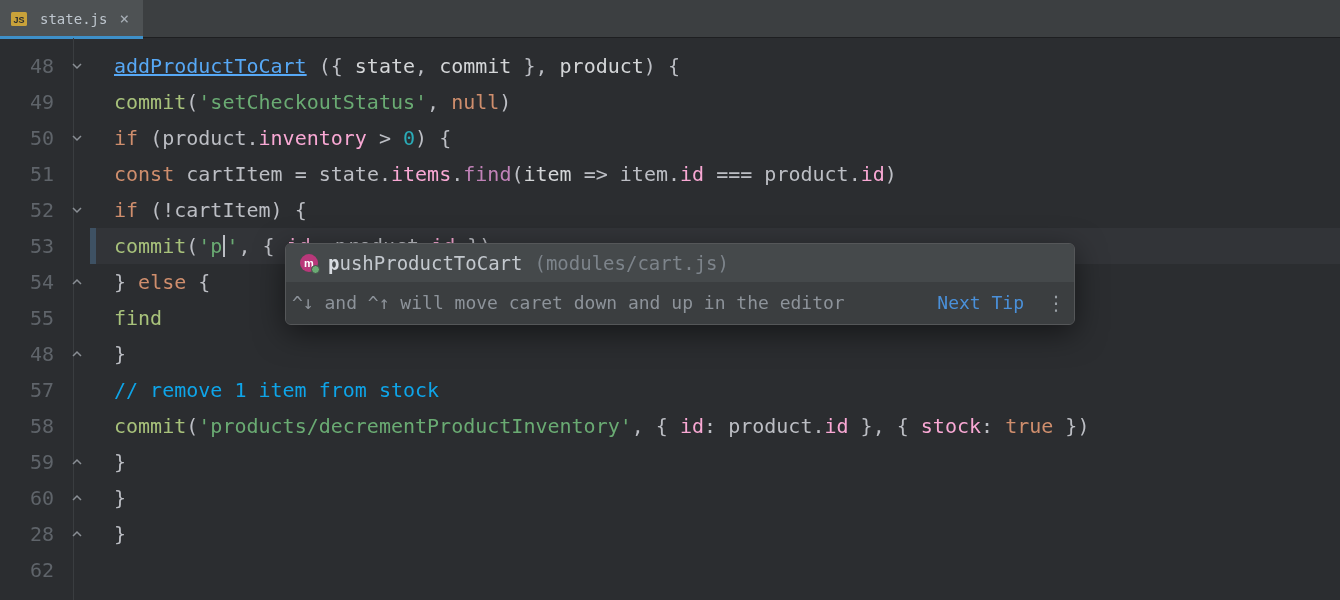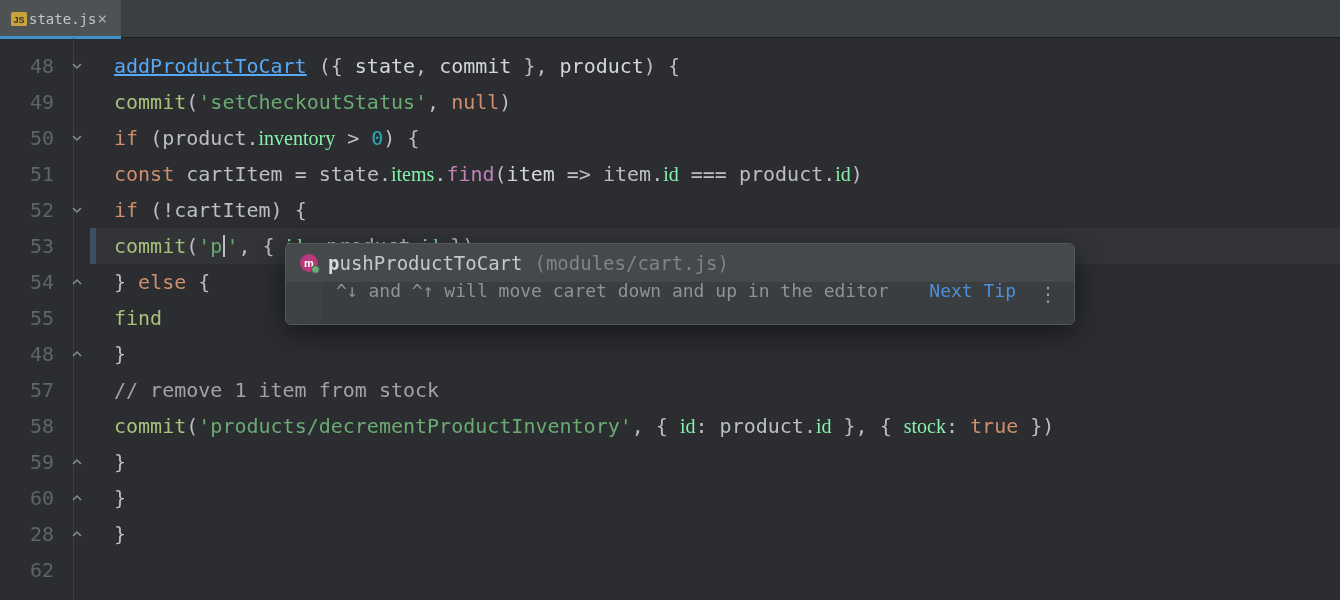--- a/index.html
+++ b/index.html
@@ -1,61 +1,61 @@
 <!DOCTYPE html>
 <html><head>
 <meta charset="utf-8">
 <style>
   * { margin: 0; padding: 0; box-sizing: border-box; }
   html, body { width: 1340px; height: 600px; background: #2b2d30; font-family: "Menlo", "Consolas", monospace; overflow: hidden; }
 
   
   .tabbar { height: 38px; background: #3c3f41; display: flex; align-items: center; border-bottom: 1px solid #1e1f21; }
-  .tab { height: 38px; display: flex; align-items: center; padding: 0 14px 0 10px; background: #4e5254; gap: 1px; position: relative; }
+  .tab { height: 38px; display: flex; align-items: center; padding: 0 14px 0 10px; background: #4e5254; gap: 12px; position: relative; }
   .tab .underline { position: absolute; left: 0; right: 0; bottom: -1px; height: 3px; background: #3e90c9; }
   .tab .file-icon { width: 18px; height: 18px; display:flex; align-items:center; justify-content:center; }
   .tab .label { color: #bfc7cf; font: 14px/1 "Menlo","Consolas",monospace; }
   .tab .close { color: #a6adb5; font-size: 16px; line-height:1; }
 
   
   .editor { display: flex; height: calc(600px - 38px); }
   .gutter { width: 64px; background: #2b2d30; padding-top: 10px; }
   .lnum { height: 36px; display:flex; align-items:center; justify-content:flex-end; padding-right: 10px; color: #5f646a; font: 20px/1 "Menlo","Consolas",monospace; padding-left: 33px; }
   .foldcol { width: 26px; padding-top: 10px; position: relative; }
   .foldline { position:absolute; left: 9px; top: 0; bottom: 0; width:1px; background:#3a3d40; }
   .fold { height: 36px; display:flex; align-items:center; justify-content:center; color:#6b7075; position:relative; z-index:1; }
   .code { flex: 1; padding-top: 10px; position: relative; }
   .line { height: 36px; display:flex; align-items:center; color:#bcbec4; font: 20px/1 "Menlo","Consolas",monospace; white-space: pre; padding-left: 24px; }
   .hl { background: #323438; }
   .sel-mark { position:absolute; left:0; top:0; bottom:0; width:6px; background:#3e5163; }
 
   
   .fn-name { color:#57a8f5;text-decoration:underline; }
-  .prop   { color:#86efac;font-family:Liberation Serif, serif; }
+  .prop   { color:#f9a8d4; }
   .kw     { color:#cf8e6d; }
   .str    { color:#6aab73; }
   .num    { color:#2aacb8; }
   .id     { color:#bcbec4; }
   .op     { color:#bcbec4; }
   .call   { color:#a8c27b; }
-  .comment{ color:#a3a3a3;text-align:center; }
+  .comment{ color:#0ea5e9;text-align:center; }
   .param  { color:#d4d6d8; }
   .method { color:#c182b8; }
 
   .caret { display:inline-block; width:2px; height:22px; background:#bcbec4; vertical-align:middle; margin-left:1px; margin-right:1px; }
 
   
   .popup { position:absolute; left:195px; top:205px; width:790px; background:#3e4143; border:1px solid #555759; border-radius:6px; box-shadow:0 8px 30px rgba(0,0,0,.5); overflow:hidden; z-index:10; }
   .popup-row { height:38px; display:flex; align-items:center; padding:0 14px; gap:10px; background:#45494b; }
   .popup-row .badge { width:18px; height:18px; border-radius:50%; background:#b9387a; display:flex; align-items:center; justify-content:center; color:#fff; font: bold 11px/1 sans-serif; position:relative; }
   .popup-row .badge::after { content:""; position:absolute; right:-2px; bottom:-2px; width:7px; height:7px; border-radius:50%; background:#6aab73; border:1px solid #45494b; }
   .popup-row .sugg { font:19px/1 "Menlo","Consolas",monospace; color:#c4c9cf; }
   .popup-row .sugg .match { font-weight:700; color:#d7dbe0; }
   .popup-row .path { font:19px/1 "Menlo","Consolas",monospace; color:#7d848b; margin-left:2px; }
-  .popup-tip { height:42px; display:flex; padding:0 14px; gap:10px; background:#3b3e40;margin-left:36px; }
+  .popup-tip { height:42px; display:flex; align-items:center; padding:0 6px; gap:10px; background:#3b3e40; }
   .popup-tip .tip { font:18px/1 "Menlo","Consolas",monospace; color:#8d939a; flex:1; }
   .popup-tip .next { font:18px/1 "Menlo","Consolas",monospace; color:#4a90d9; }
   .popup-tip .dots { color:#9aa0a6; font-size:20px; letter-spacing:2px; padding-left:12px; }
 
   
   .fold svg { display:block; }
 </style>
 </head>
 <body>
 

